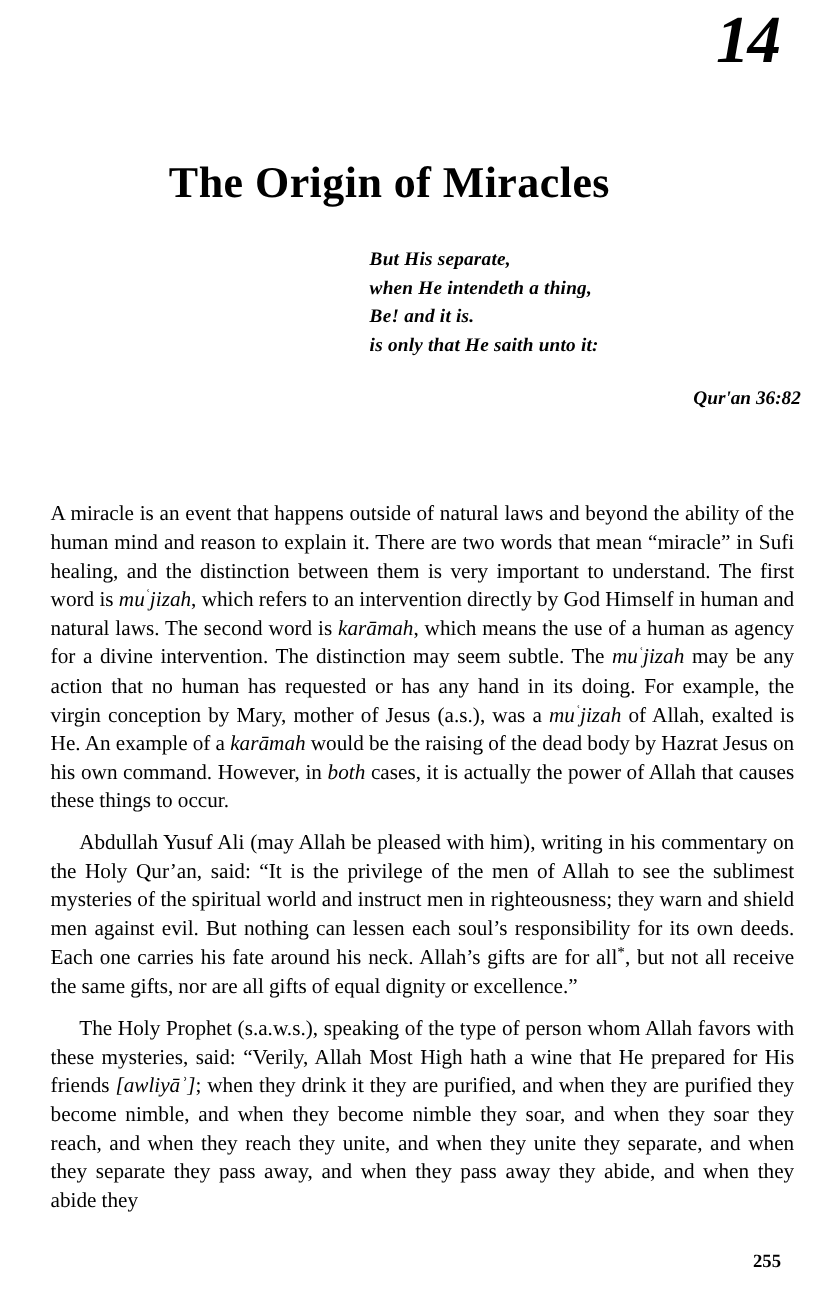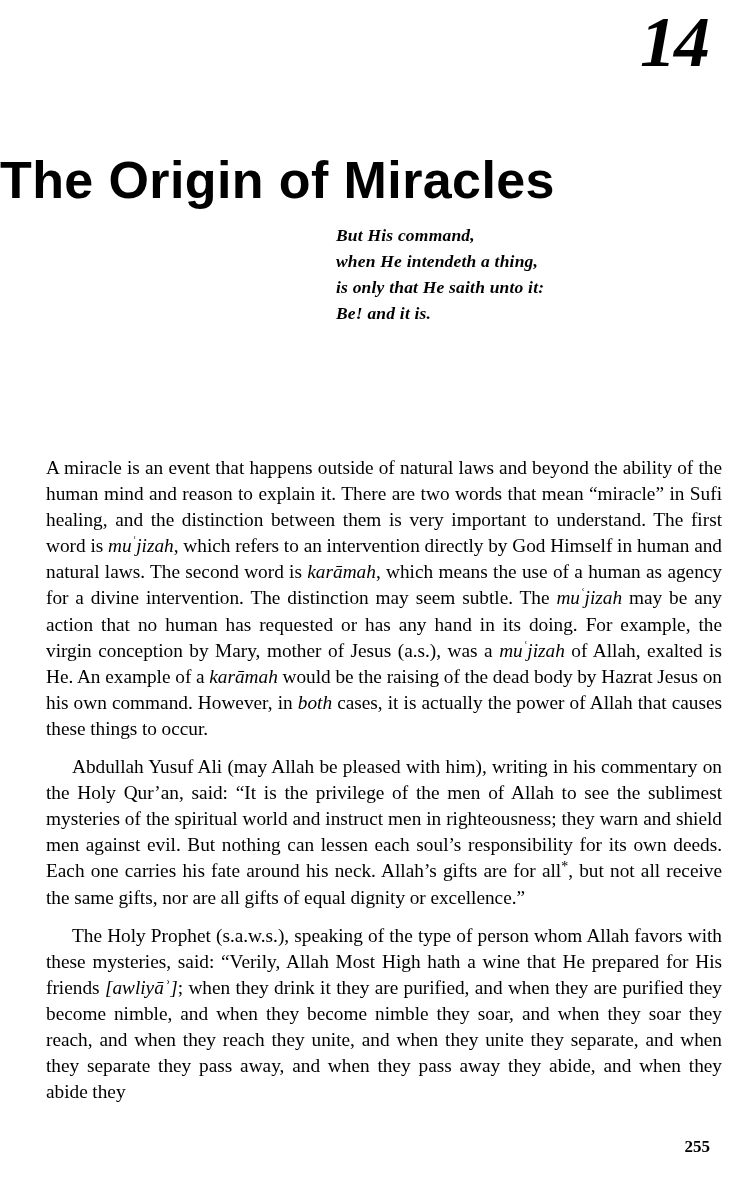--- a/index.html
+++ b/index.html
@@ -21,37 +21,37 @@
   }
 
   
   .chapter-number {
     position: absolute;
     top: 6px;
     right: 42px;
     font-family: "Liberation Serif", "DejaVu Serif", serif;
     font-style: italic;
     font-weight: 700;
-    font-size: 72px;
+    font-size: 61px;
     line-height: 1;
     letter-spacing: -2px;
     color: #000;
     margin-left: 16px;
   }
 
   
   .chapter-title {
     position: absolute;
     top: 118px;
     left: 0;
     right: 42px;
-    text-align: left;
-    font-family: Liberation Sans, sans-serif;
+    text-align: center;
+    font-family: Liberation Serif, serif;
     font-weight: 700;
-    font-size: 52px;
+    font-size: 40px;
     line-height: 1.06;
     letter-spacing: 0.4px;
     color: #000;
     white-space: nowrap;
   }
 
   
   .epigraph {
     position: absolute;
     top: 206px;
@@ -131,24 +131,25 @@
 </head>
 <body>
 
 <div class="page">
 
   <div class="chapter-number">14</div>
 
   <h1 class="chapter-title">The Origin of Miracles</h1>
 
   <blockquote class="epigraph">
-    <div class="epigraph-line">But His command,</div>
+    <div class="epigraph-line">But His separate,</div>
     <div class="epigraph-line">when He intendeth a thing,</div>
+    <div class="epigraph-line">Be! and it is.</div>
     <div class="epigraph-line">is only that He saith unto it:</div>
-    <div class="epigraph-line">Be! and it is.</div>
+    <div class="epigraph-source">Qur'an 36:82</div>
   </blockquote>
 
   <div class="body-text">
     <p>A miracle is an event that happens outside of natural laws and beyond the ability of the human mind and reason to explain it. There are two words that mean “miracle” in Sufi healing, and the distinction between them is very important to understand. The first word is <i>mu<span class="sup-ayn">ʿ</span>jizah</i>, which refers to an intervention directly by God Himself in human and natural laws. The second word is <i>karāmah</i>, which means the use of a human as agency for a divine intervention. The distinction may seem subtle. The <i>mu<span class="sup-ayn">ʿ</span>jizah</i> may be any action that no human has requested or has any hand in its doing. For example, the virgin conception by Mary, mother of Jesus (a.s.), was a <i>mu<span class="sup-ayn">ʿ</span>jizah</i> of Allah, exalted is He. An example of a <i>karāmah</i> would be the raising of the dead body by Hazrat Jesus on his own command. However, in <i>both</i> cases, it is actually the power of Allah that causes these things to occur.</p>
     <p class="indented">Abdullah Yusuf Ali (may Allah be pleased with him), writing in his commentary on the Holy Qur’an, said: “It is the privilege of the men of Allah to see the sublimest mysteries of the spiritual world and instruct men in righteousness; they warn and shield men against evil. But nothing can lessen each soul’s responsibility for its own deeds. Each one carries his fate around his neck. Allah’s gifts are for all<span class="fn-mark">*</span>, but not all receive the same gifts, nor are all gifts of equal dignity or excellence.”</p>
     <p class="indented">The Holy Prophet (s.a.w.s.), speaking of the type of person whom Allah favors with these mysteries, said: “Verily, Allah Most High hath a wine that He prepared for His friends <i>[awliyāʾ]</i>; when they drink it they are purified, and when they are purified they become nimble, and when they become nimble they soar, and when they soar they reach, and when they reach they unite, and when they unite they separate, and when they separate they pass away, and when they pass away they abide, and when they abide they</p>
   </div>
 
   <div class="folio">255</div>
 

